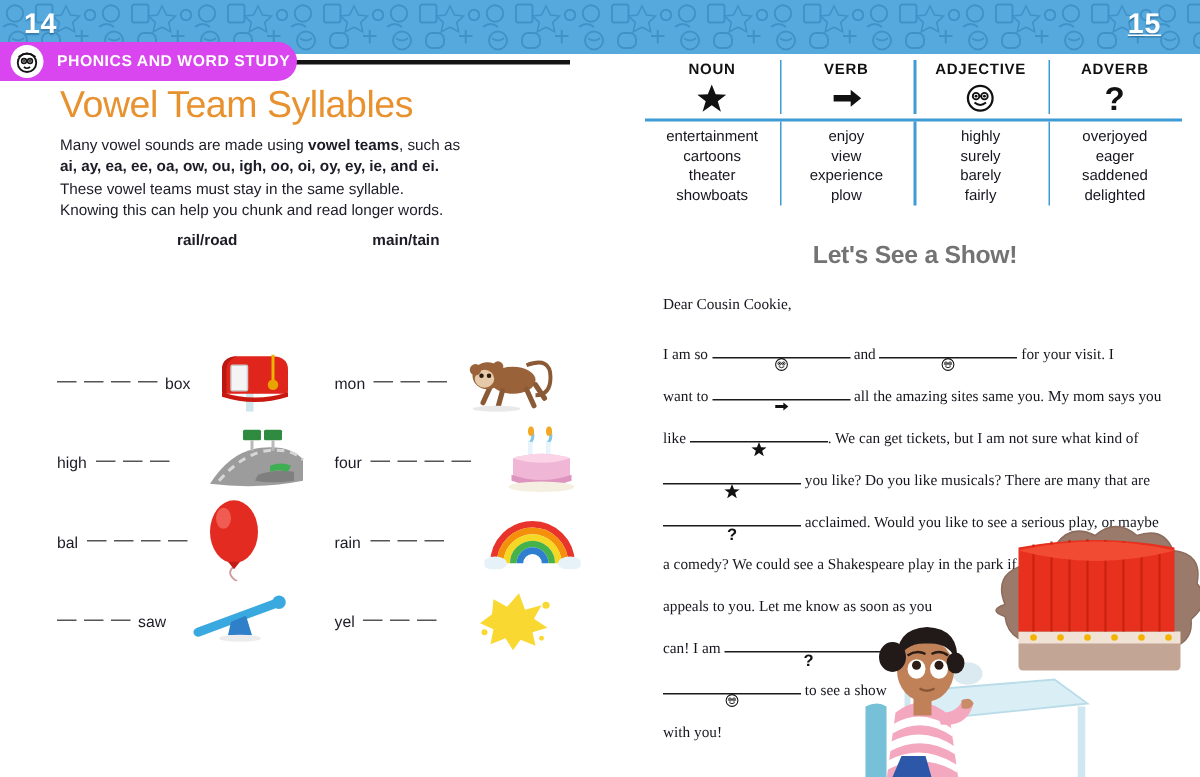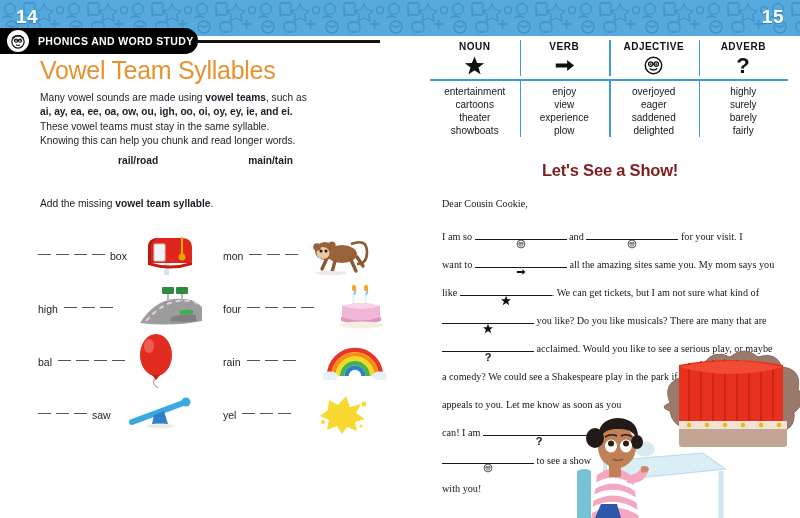--- a/index.html
+++ b/index.html
@@ -18,27 +18,27 @@
     overflow: hidden;
   }
   .doodle-layer { position:absolute; inset:0; opacity:.55; }
   .pagenum {
     position: absolute; top: 6px;
     color: #ffffff; font-weight: bold; font-size: 19px;
     letter-spacing: .5px;
     text-shadow: 0 1px 1px rgba(0,50,90,.35);
   }
   .pagenum.left { left: 16px; }
-  .pagenum.right { right: 16px; }
+  .pagenum.right { right: 26px; text-decoration: underline; }
 
   
   .section-bar {
     position: absolute; top: 28px; left: 0;
     height: 26px; width: 198px;
-    background: #000000;
+    background: #d946ef;
     border-radius: 0 13px 13px 0;
     display: flex; align-items: center;
   }
   .section-bar-tail {
     position:absolute; top: 40px; left: 190px; width: 190px; height: 3px;
     background:#141414;
   }
   .badge-circle {
     width: 22px; height: 22px; border-radius: 50%;
     background: #fff; margin-left: 7px;
@@ -111,21 +111,21 @@
   .wt-body { display:flex; padding-bottom: 2px;}
   .wt-words { flex:1; text-align:center; position:relative; }
   .wt-words + .wt-words::before {
     content:""; position:absolute; left:0; top:-4px; bottom:0px; width:1.5px;
     background:#3f9bd4;
   }
   .wt-word { font-size: 10px; color:#15151d; line-height: 13px; }
 
   .show-title {
     position:absolute; top: 123px; left:0; width: 380px; text-align:center;
-    color:#7f1d1d; font-size: 16.5px; font-weight: bold; letter-spacing:-.2px;
+    color:#737373; font-size: 16.5px; font-weight: bold; letter-spacing:-.2px;
   }
 
   
   .letter {
     position:absolute; top: 160px; left: 22px; width: 338px;
     font-family: "Liberation Serif", serif;
     font-size: 10.2px; color:#15151d;
   }
   .salutation { margin-bottom: 14px; }
   .lline { position:relative; line-height: 28px; white-space:nowrap; }
@@ -201,23 +201,20 @@
 
     <div class="examples">
       <div class="ex">
         <span>r</span><b>ai</b><span>l/r</span><b>oa</b><span>d</span>
       </div>
       <div class="ex">
         <span>m</span><b>ai</b><span>n/t</span><b>ai</b><span>n</span>
       </div>
     </div>
 
-    <div class="instruction">
-      <span>Add the missing </span><b>vowel team syllable</b><span>.</span>
-    </div>
 
     <div class="ex-grid" id="ex-grid">
         <div class="ex-row">
           <div class="ex-item col1">
             <span class="blanks" style="margin-right: 5px;">
               <span class="blank"></span>
               <span class="blank"></span>
               <span class="blank"></span>
               <span class="blank"></span>
             </span>
@@ -411,30 +408,30 @@
             <div class="wt-word">theater</div>
             <div class="wt-word">showboats</div>
           </div>
           <div class="wt-words">
             <div class="wt-word">enjoy</div>
             <div class="wt-word">view</div>
             <div class="wt-word">experience</div>
             <div class="wt-word">plow</div>
           </div>
           <div class="wt-words">
+            <div class="wt-word">highly</div>
+            <div class="wt-word">surely</div>
+            <div class="wt-word">barely</div>
+            <div class="wt-word">fairly</div>
+          </div>
+          <div class="wt-words">
             <div class="wt-word">overjoyed</div>
             <div class="wt-word">eager</div>
             <div class="wt-word">saddened</div>
             <div class="wt-word">delighted</div>
-          </div>
-          <div class="wt-words">
-            <div class="wt-word">highly</div>
-            <div class="wt-word">surely</div>
-            <div class="wt-word">barely</div>
-            <div class="wt-word">fairly</div>
           </div>
         </div>
     </div>
 
     <div class="show-title">Let's See a Show!</div>
 
     <div class="letter">
       <div class="salutation">Dear Cousin Cookie,</div>
       <div id="letter-lines">
           <div class="lline"><span>I am so </span><span class="lblank" style="width: 92px;"><span class="hint"><svg width="10" height="10" viewBox="0 0 24 24">

